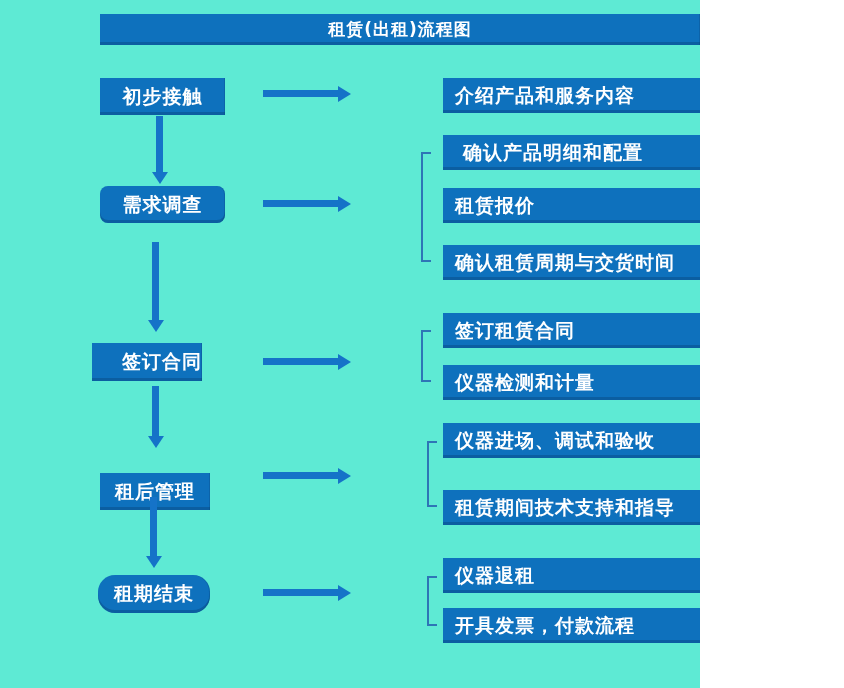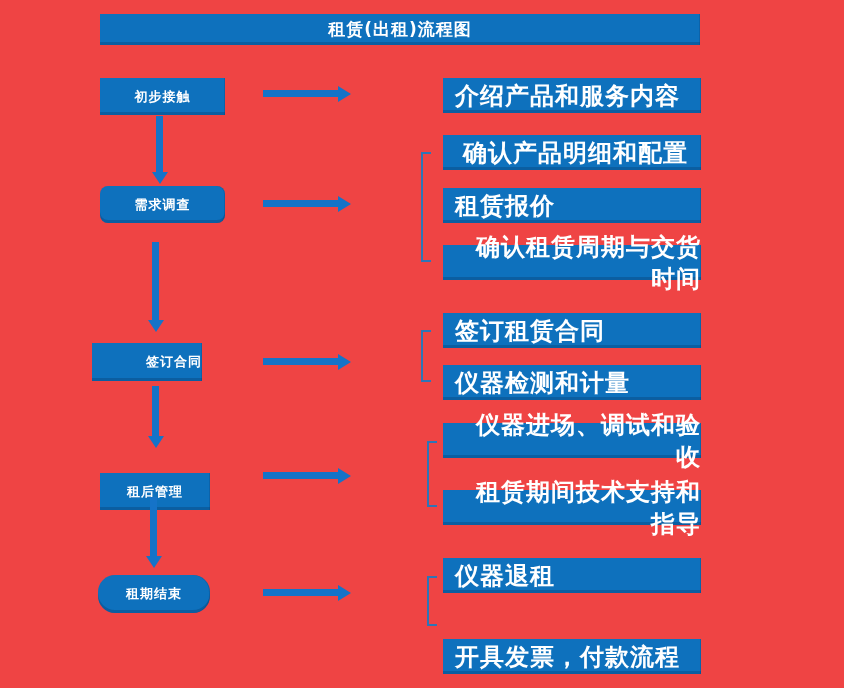--- a/index.html
+++ b/index.html
@@ -3,23 +3,23 @@
 <meta charset="utf-8">
 <style>
   html, body {
     margin: 0;
     padding: 0;
     background: #ffffff;
     font-family: "DejaVu Sans", "Liberation Sans", sans-serif;
   }
   #canvas {
     position: relative;
-    width: 844px;
+    width: 700px;
     height: 688px;
-    background: #ef4444;
+    background: #5eead4;
     overflow: hidden;
   }
   .abs { position: absolute; }
   .bluebox {
     background: #0e71bd;
     color: #ffffff;
     font-weight: bold;
     box-sizing: border-box;
     box-shadow: inset 0 -3px 0 rgba(6, 60, 110, 0.35), inset -1px 0 0 rgba(6, 60, 110, 0.25);
     display: flex;
@@ -27,30 +27,29 @@
   }
   .titlebar {
     left: 100px; top: 14px;
     width: 600px; height: 31px;
     justify-content: center;
     font-size: 17px;
     letter-spacing: 1px;
   }
   .stepbox {
     justify-content: center;
-    font-size: 13px;
+    font-size: 19px;
     letter-spacing: 1px;
   }
   .outbox {
     left: 443px;
     width: 258px; height: 35px;
     padding-left: 12px;
-    font-size: 24px;
+    font-size: 19px;
     letter-spacing: 1px;
-    text-align: right;
   }
   
   .h-arrow {
     height: 7px;
     width: 75px;
     background: #1573c8;
   }
   .h-arrow::after {
     content: "";
     position: absolute;
@@ -151,17 +150,17 @@
   <div class="abs bluebox outbox" style="top:423px;">
       <span>仪器进场、调试和验收</span>
     </div>
   <div class="abs bluebox outbox" style="top:490px;">
       <span>租赁期间技术支持和指导</span>
     </div>
 
   <div class="abs bluebox outbox" style="top:558px;">
       <span>仪器退租</span>
     </div>
-  <div class="abs bluebox outbox" style="top:608px;margin-top:31px;">
+  <div class="abs bluebox outbox" style="top:608px;">
       <span>开具发票，付款流程</span>
     </div>
 
 </div>
 
 </body></html>

